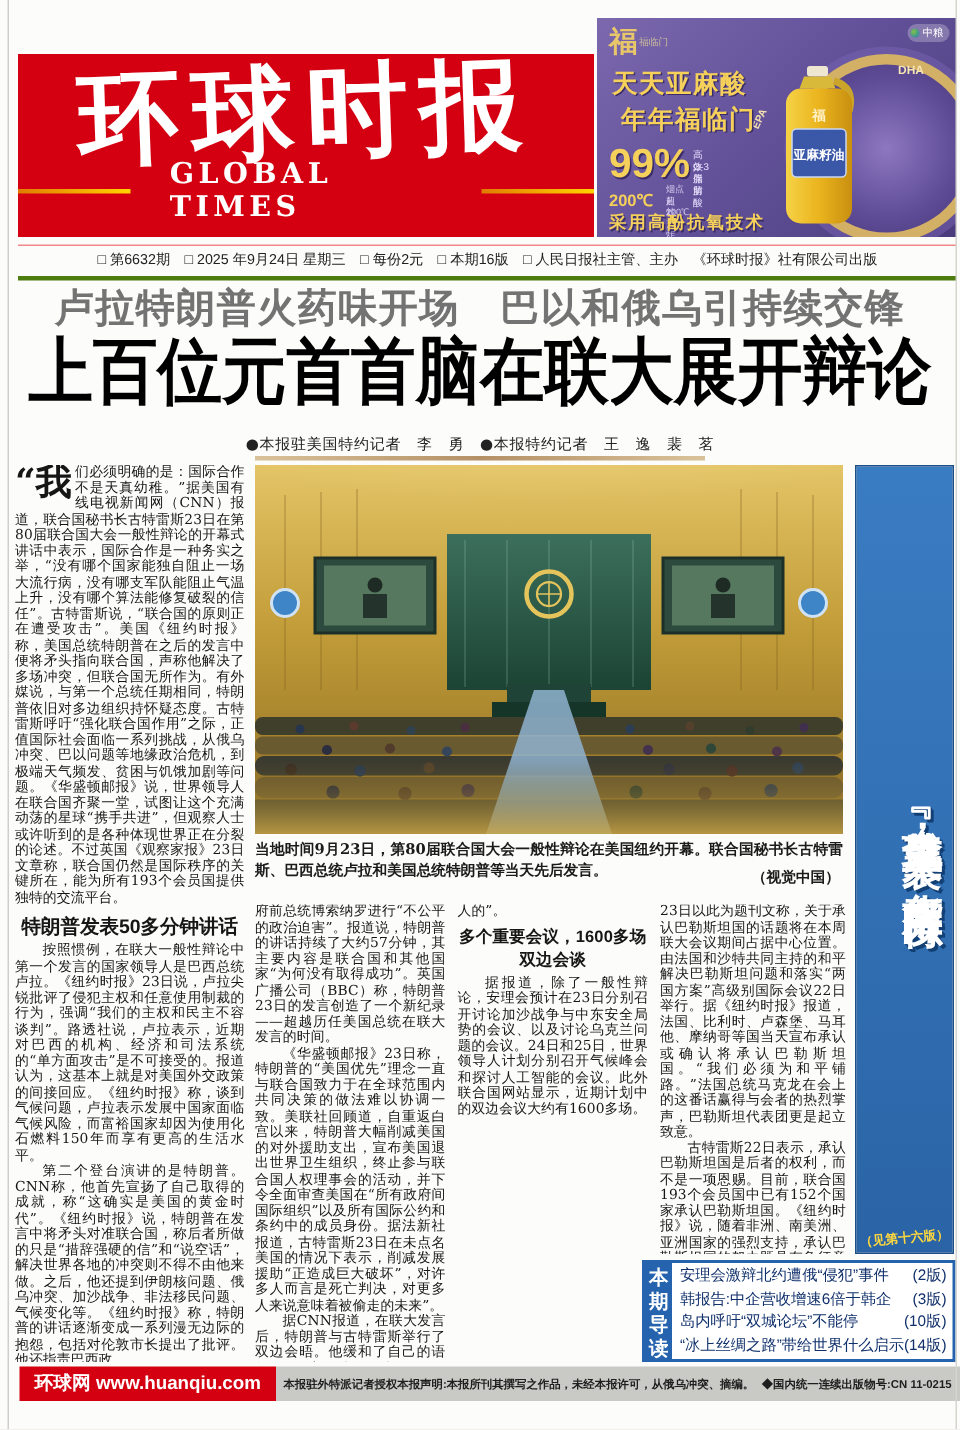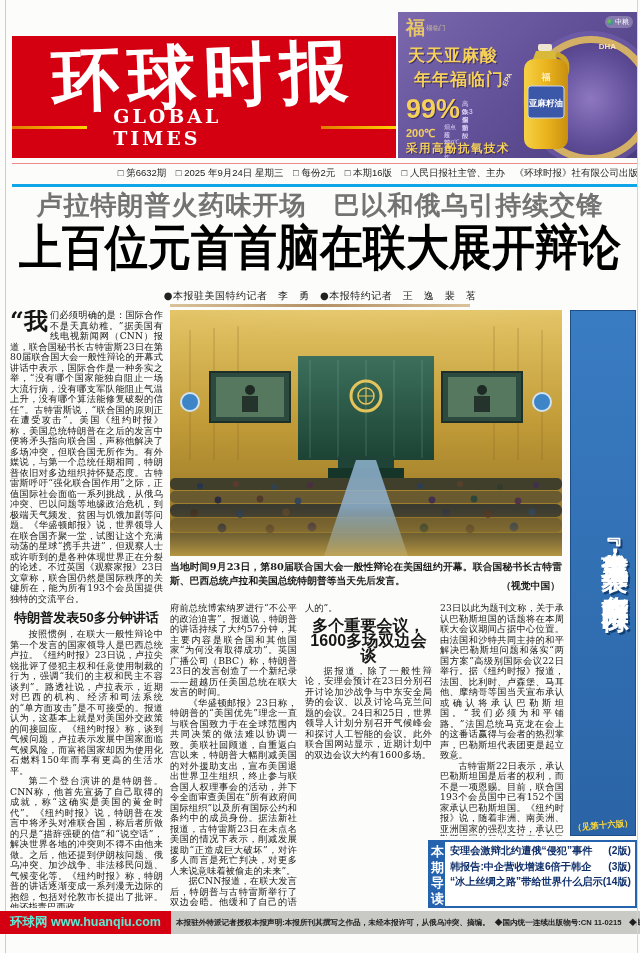--- a/index.html
+++ b/index.html
@@ -37,22 +37,22 @@
   .ad-ring{right:-16px;top:24px;width:112px;height:112px;border-radius:50%;
       border:7px solid rgba(233,195,95,.85);
       background:radial-gradient(circle at 50% 50%,#8d77c0 0%,#5d4b96 60%,#473874 100%);
       box-shadow:0 0 0 5px rgba(120,100,180,.5);}
   .ad-ring-o3{left:30px;top:34px;color:#f0c85a;font-weight:900;font-size:26px;font-family:"DejaVu Serif",serif;}
   .ad-dha{right:22px;top:30px;color:#f5e3b0;font-size:8px;font-weight:bold;}
   .ad-epa{left:102px;top:64px;color:#f5e3b0;font-size:7px;font-weight:bold;transform:rotate(-65deg);}
   .ad-bottle{left:118px;top:32px;width:58px;height:108px;}
 
   
-  .infobar{position:absolute;left:12px;top:163px;width:626px;text-align:right;color:#222;
-      font-size:9.5px;padding:3px 0 4px;border-top:1px solid #ef8a8a;border-bottom:3px solid #0ea5e9;}
+  .infobar{position:absolute;left:12px;top:163px;width:626px;text-align:center;color:#222;
+      font-size:9.5px;padding:3px 0 4px;border-top:1px solid #ef8a8a;border-bottom:3px solid #4d7c0f;}
   .kicker{position:absolute;left:0;top:188px;width:640px;text-align:center;color:#737373;
       font-weight:900;font-size:26px;letter-spacing:1px;}
   .headline{position:absolute;left:4px;top:216px;width:632px;text-align:center;color:#000;
       font-weight:900;font-size:43px;letter-spacing:0px;transform:scaleY(1.12);transform-origin:top;}
   .byline{position:absolute;left:0;top:289px;width:640px;text-align:center;color:#222;
       font-size:10px;font-family:"DejaVu Serif",serif;letter-spacing:0.5px;}
   .byline-rule{position:absolute;left:170px;top:304px;width:300px;height:3px;
       background:linear-gradient(90deg,#d9c29a,#b49065,#d9c29a);}
 
   
@@ -60,21 +60,21 @@
       font-family:"DejaVu Serif",serif;font-size:9.2px;line-height:10.5px;letter-spacing:.1px;}
   .col p{margin:0;text-indent:2em;}
   .col p.noindent{text-indent:0;}
   .col1{left:10px;top:310px;width:153px;height:598px;}
   .col2{left:170px;top:603px;width:127px;height:305px;}
   .col3{left:305px;top:603px;width:127px;height:305px;}
   .col4{left:440px;top:603px;width:124px;height:233px;}
   .dropcap{float:left;font-size:24px;line-height:22px;font-weight:900;padding:0 2px 0 0;}
   .sub1{font-family:"Liberation Sans",sans-serif;font-size:13px;font-weight:900;
       text-align:center;margin:6px 0 4px;line-height:15px;letter-spacing:0;}
-  .sub3{font-family:"Liberation Sans",sans-serif;font-size:16px;font-weight:900;
+  .sub3{font-family:"Liberation Sans",sans-serif;font-size:11px;font-weight:900;
       text-align:center;margin:4px 0 3px;line-height:15px;}
 
   
   .photo{position:absolute;left:170px;top:310px;width:392px;height:246px;background:#8a6d28;}
   .caption{position:absolute;left:170px;top:560px;width:392px;height:38px;
       font-family:"DejaVu Serif",serif;font-weight:bold;font-size:9.8px;line-height:13.5px;
       color:#1b1b1b;text-align:justify;}
   .credit{position:absolute;right:2px;bottom:6px;font-weight:bold;}
 
   
@@ -87,26 +87,26 @@
   .banner-note{position:absolute;bottom:3px;left:0;right:0;text-align:center;color:#ffd83d;
       font-size:8.5px;font-weight:bold;transform:rotate(-5deg);}
 
   
   .digest{position:absolute;left:428px;top:840px;width:209px;height:68px;background:#fff;
       border:2px solid #2563ae;box-sizing:border-box;display:flex;}
   .digest-label{width:22px;background:#2563ae;color:#fff;font-weight:900;font-size:13px;
       text-align:center;line-height:15.5px;padding-top:2px;}
   .digest-items{flex:1;padding:1px 4px 0 5px;}
   .digest-row{display:flex;justify-content:space-between;white-space:nowrap;overflow:hidden;
-      font-size:10.2px;font-weight:bold;color:#10306b;line-height:15.5px;}
+      font-size:10.2px;font-weight:normal;color:#10306b;line-height:15.5px;}
 
   
   .footer{position:absolute;left:0;top:911px;width:640px;height:23px;display:flex;}
-  .footer-site{background:#d40011;color:#5eead4;font-weight:900;font-size:12.5px;
-      display:flex;align-items:center;padding:0 10px;white-space:nowrap;}
+  .footer-site{background:#d40011;color:#ffffff;font-weight:900;font-size:12.5px;
+      display:flex;align-items:center;padding:0 10px;white-space:nowrap;margin-left:13px;}
   .footer-strip{flex:1;background:#c9c9c6;color:#1e1e1e;font-size:7.6px;display:flex;
       align-items:center;gap:5px;padding:0 5px;white-space:nowrap;overflow:hidden;font-weight:bold;}
 </style>
 </head>
 <body>
 
 <div class="page">
 
   <div class="mast">
     <div class="mast-title">环球时报</div>
@@ -303,20 +303,24 @@
     <div class="digest-items">
       <div class="digest-row">
         <span>安理会激辩北约遭俄“侵犯”事件</span>
         <span>(2版)</span>
       </div>
       <div class="digest-row">
         <span>韩报告:中企营收增速6倍于韩企</span>
         <span>(3版)</span>
       </div>
       <div class="digest-row">
+        <span>岛内呼吁“双城论坛”不能停</span>
+        <span>(10版)</span>
+      </div>
+      <div class="digest-row">
         <span>“冰上丝绸之路”带给世界什么启示</span>
         <span>(14版)</span>
       </div>
     </div>
   </div>
 
   <div class="footer">
     <div class="footer-site">环球网 www.huanqiu.com</div>
     <div class="footer-strip">
       <span>本报驻外特派记者授权本报声明:本报所刊其撰写之作品，未经本报许可，从俄乌冲突、摘编。</span>

